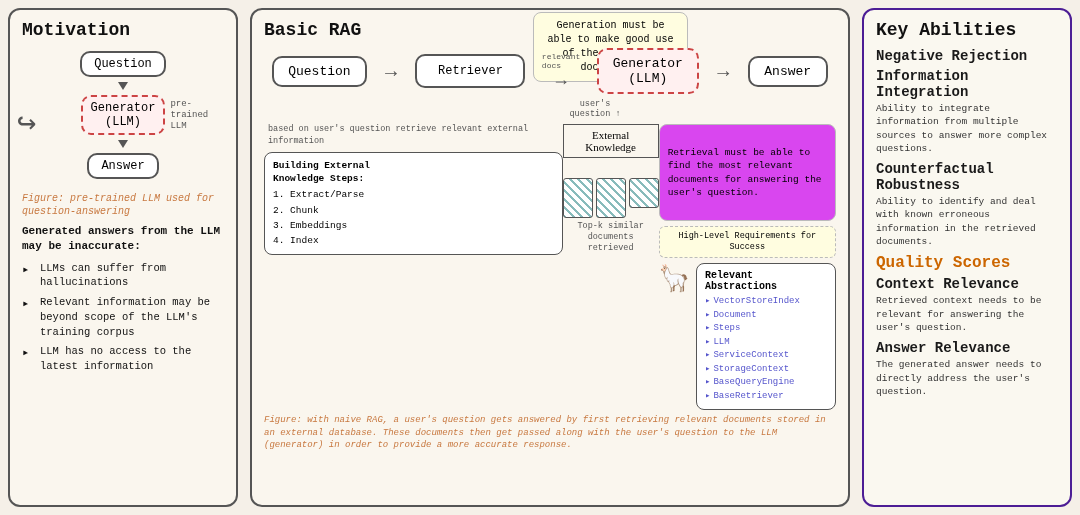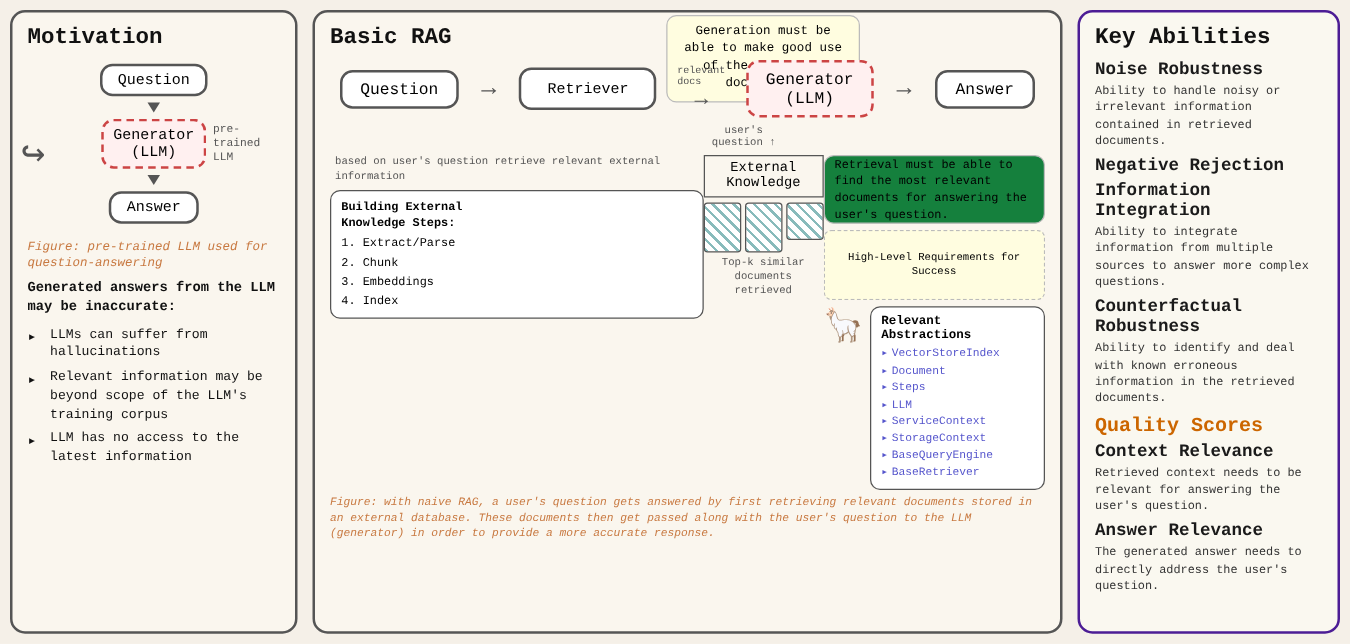--- a/index.html
+++ b/index.html
@@ -204,21 +204,22 @@
       position: relative;
     }
 
     .ext-knowledge-box {
       border: 1.5px solid #555;
       border-radius: 0;
       padding: 4px 8px;
       background: #faf6ee;
       font-size: 11px;
       text-align: center;
-      margin-bottom: 4px;
+      margin-bottom: 20px;
+      font-family: Liberation Serif, serif;
     }
 
     .knowledge-bars {
       display: flex;
       gap: 3px;
       margin: 3px 0;
       justify-content: center;
     }
 
     .knowledge-bar {
@@ -421,25 +422,25 @@
         <div class="knowledge-bar"></div>
         <div class="knowledge-bar" style="height:30px;"></div>
       </div>
       <div style="font-size:8.5px; color:#555; text-align:center; line-height:1.3; margin-top:2px;">Top-k similar
 documents
 retrieved</div>
     </div>
 
     <div style="display:flex; flex-direction:column; gap:5px; flex:1;">
 
-      <div style="background:#15803d; border:1.5px solid #bbb; border-radius:8px; padding:0 8px; font-size:9.5px; line-height:1.4;">
+      <div style="background:#d946ef; border:1.5px solid #bbb; border-radius:8px; padding:21px 8px; font-size:9.5px; line-height:1.4;">
         <span>Retrieval must be able to find the most relevant documents for answering the user's question.</span>
       </div>
 
-      <div style="background:#fffde0; border:1.5px dashed #bbb; border-radius:6px; padding:16px 6px; font-size:8.5px; text-align:center; line-height:1.3;">
+      <div style="background:#fffde0; border:1.5px dashed #bbb; border-radius:6px; padding:4px 6px; font-size:8.5px; text-align:center; line-height:1.3;">
         <span>High-Level Requirements
 for Success</span>
       </div>
 
       <div style="display:flex; align-items:flex-start; gap:5px;">
         <div style="font-size:26px;">🦙</div>
         <div class="relevant-abstractions">
           <div class="abstractions-title">Relevant<br>Abstractions</div>
           <div class="abstraction-item"><span class="abstraction-dot">▸</span><span>VectorStoreIndex</span></div>
           <div class="abstraction-item"><span class="abstraction-dot">▸</span><span>Document</span></div>
@@ -454,24 +455,20 @@
     </div>
 
   </div>
 
   <div class="rag-figure-caption">Figure: with naive RAG, a user's question gets answered by first retrieving relevant documents stored in an external database. These documents then get passed along with the user's question to the LLM (generator) in order to provide a more accurate response.</div>
 </div>
 
 <div class="abilities-panel">
   <div class="abilities-title">Key Abilities</div>
 
-  <div>
-    <div class="ability-section-title">Noise Robustness</div>
-    <div class="ability-desc">Ability to handle noisy or irrelevant information contained in retrieved documents.</div>
-  </div>
 
   <div>
     <div class="ability-section-title">Negative Rejection</div>
   </div>
 
   <div>
     <div class="ability-section-title">Information Integration</div>
     <div class="ability-desc">Ability to integrate information from multiple sources to answer more complex questions.</div>
   </div>
 

